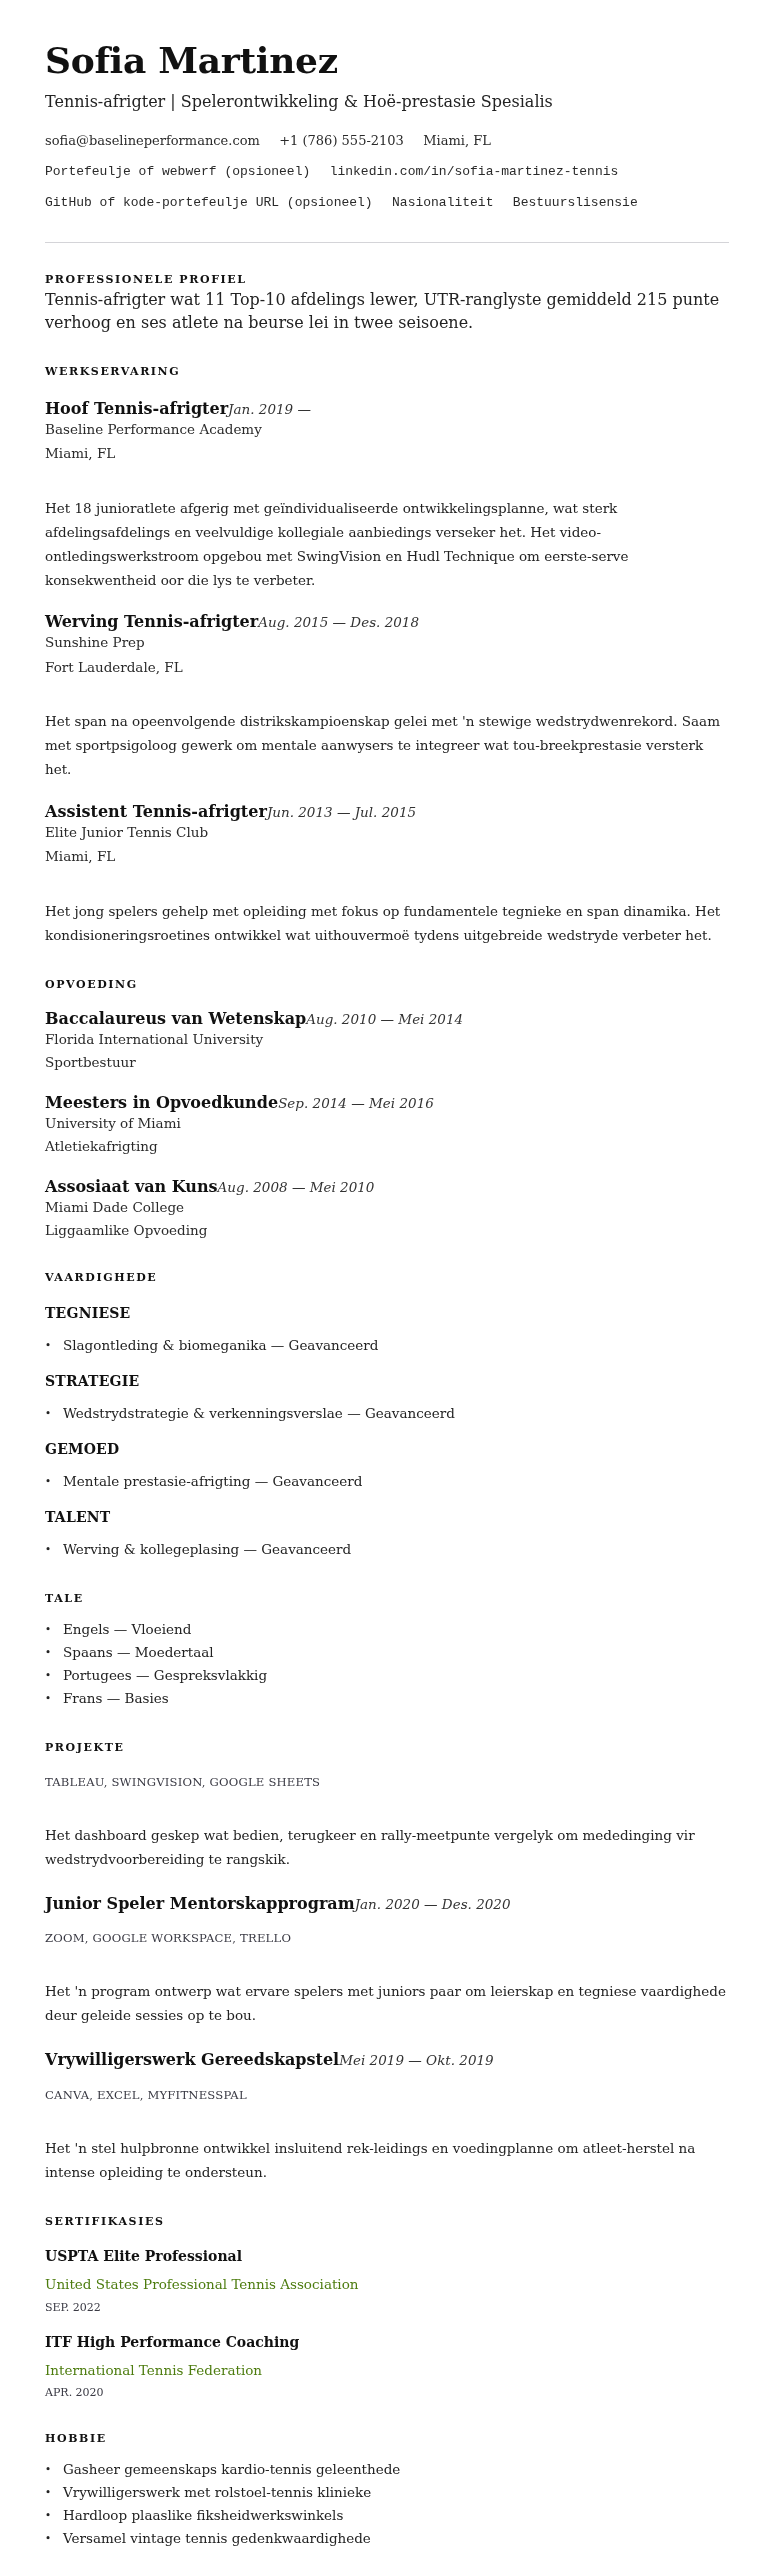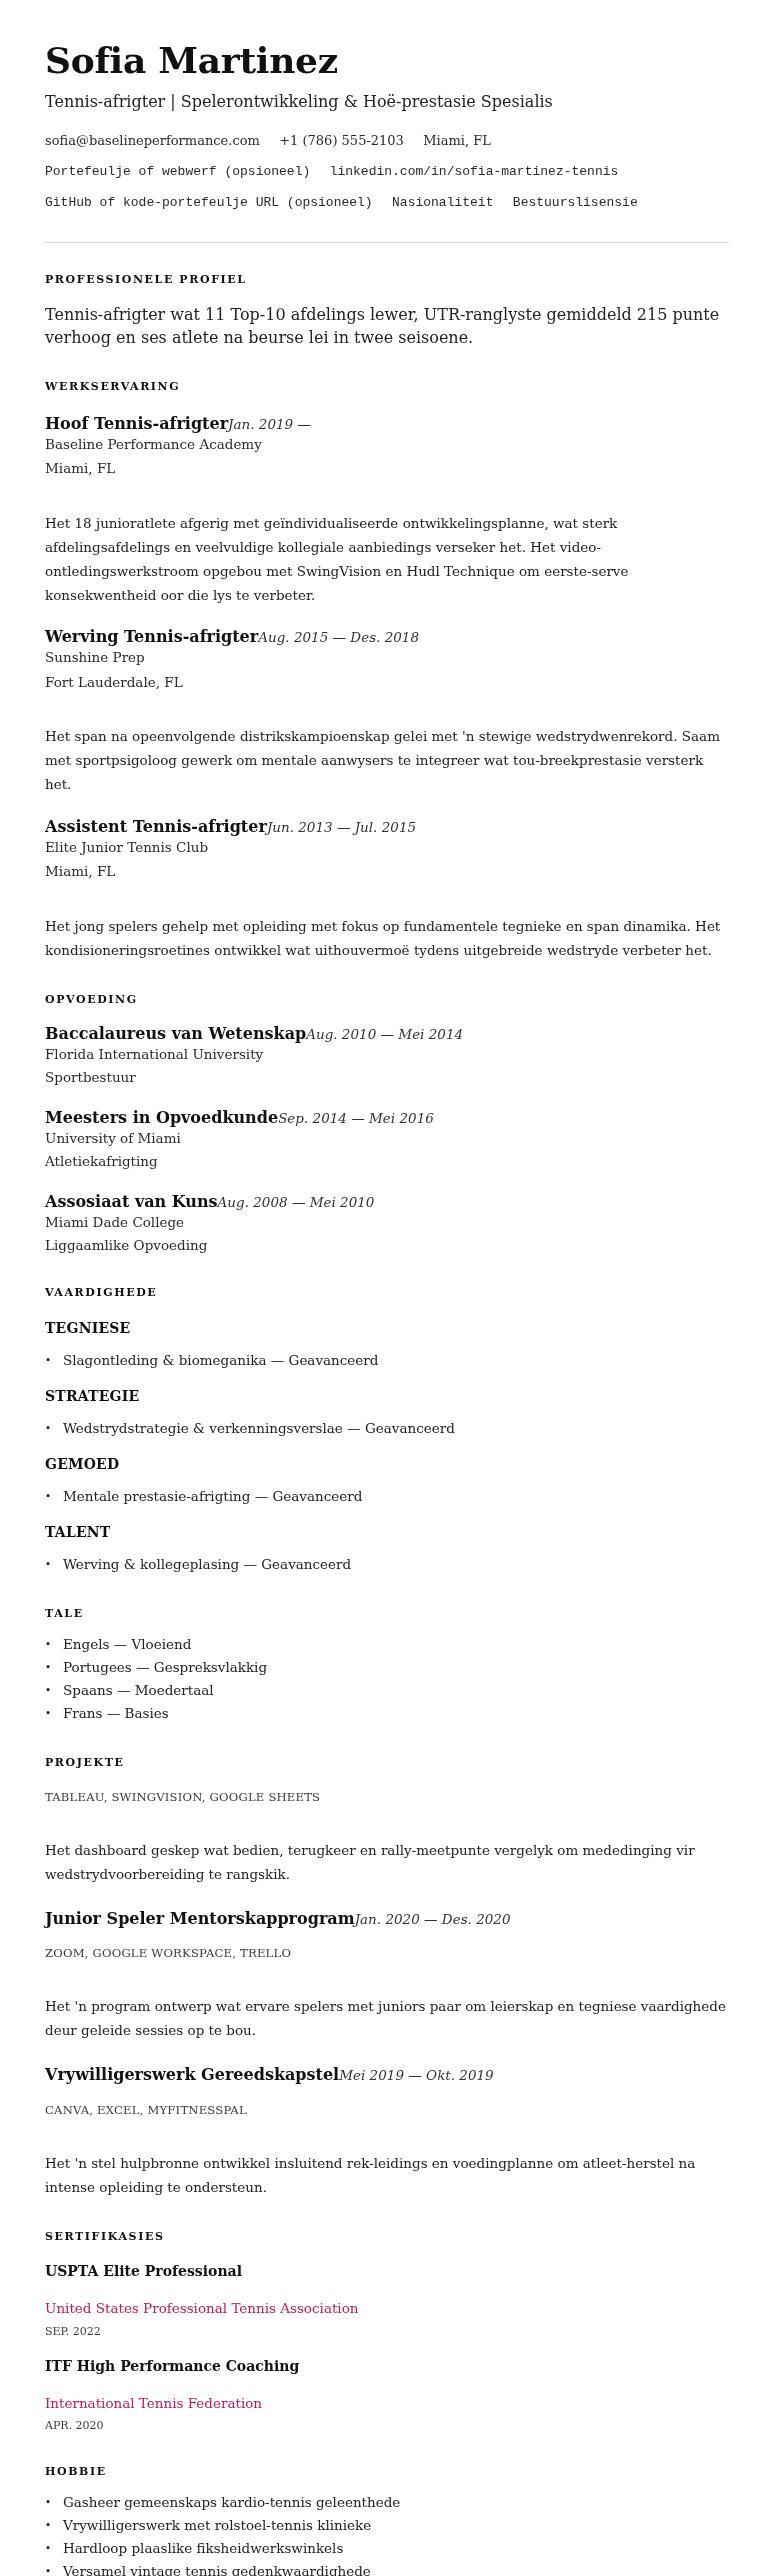--- a/index.html
+++ b/index.html
@@ -15,21 +15,21 @@
   .headline { font-size: 16px; color: #222; margin-top: 7.7px; line-height: 22px; }
   .contact-row { display: flex; gap: 19.4px; font-size: 13px; color: #2a2a2a; line-height: 18px; }
   .contact-row.first { margin-top: 19.4px; }
   .contact-row + .contact-row { margin-top: 13px; font-family: Liberation Mono, monospace; }
   .divider { height: 1.3px; background: #d4d4d8; margin-top: 30px; }
 
   .section-title { font-size: 11px; font-weight: bold; letter-spacing: 1.6px; color: #111; text-transform: uppercase; }
   .section { margin-top: 31px; }
   .section:first-of-type { margin-top: 30px; }
 
-  .profile-text { font-size: 16px; color: #222; line-height: 23px; margin-top: 17px; }
+  .profile-text { font-size: 16px; color: #222; line-height: 23px; margin-top: 2px; }
 
   .entry { margin-top: 19.4px; }
   .entry-head { display: flex; align-items: baseline; }
   .entry-title { font-size: 16px; font-weight: bold; color: #111; line-height: 22px; }
   .entry-date { font-size: 13.5px; color: #333; line-height: 19.4px; white-space: nowrap; font-style: italic; }
   .entry-org { font-size: 13.5px; color: #2a2a2a; line-height: 19.4px; }
   .entry-loc { font-size: 13.5px; color: #2a2a2a; line-height: 19.4px; margin-top: 5.2px; }
   .entry-desc { font-size: 13.5px; color: #222; line-height: 24px; margin-top: 32px; max-width: 684px; }
 
   .edu-entry { margin-top: 19.4px; }
@@ -44,21 +44,21 @@
   ul.bullets li::before { content: "•"; position: absolute; left: 0; top: 0; font-size: 10.3px; color: #222; }
 
   .proj-tech { font-size: 11.6px; color: #3a3a44; line-height: 17px; margin-top: 15.5px; text-transform: uppercase; letter-spacing: 0.2px; }
   .proj-entry { margin-top: 22px; }
   .proj-entry:first-child { margin-top: 19.4px; }
   .proj-desc { font-size: 13.5px; color: #222; line-height: 24px; margin-top: 32px; max-width: 684px; }
 
   .cert { margin-top: 17px; }
   .cert:first-child { margin-top: 19.4px; }
   .cert-title { font-size: 14px; font-weight: bold; color: #111; line-height: 19.4px; }
-  .cert-issuer { font-size: 13.5px; color: #be185d; line-height: 19.4px; margin-top: 18px; }
+  .cert-issuer { font-size: 13.5px; color: #4d7c0f; line-height: 19.4px; margin-top: 9px; }
   .cert-date { font-size: 11px; color: #3a3a44; line-height: 17px; margin-top: 3.9px; text-transform: uppercase; }
 
   a.link { color: inherit; text-decoration: none; }
 </style>
 </head>
 <body>
 
 <div class="page">
 
   <header>
@@ -178,22 +178,22 @@
             <li>Werving &amp; kollegeplasing — Geavanceerd</li>
           </ul>
       </div>
     </div>
   </section>
 
   <section class="section">
     <h2 class="section-title">Tale</h2>
     <ul class="bullets" style="margin-top:13px;">
       <li>Engels — Vloeiend</li>
+      <li>Spaans — Moedertaal</li>
       <li>Portugees — Gespreksvlakkig</li>
-      <li>Spaans — Moedertaal</li>
       <li>Frans — Basies</li>
     </ul>
   </section>
 
   <section class="section">
     <h2 class="section-title">Projekte</h2>
     <div>
       <div class="proj-entry">
         <div class="proj-tech">Tableau, SwingVision, Google Sheets</div>
         <p class="proj-desc">Het dashboard geskep wat bedien, terugkeer en rally-meetpunte vergelyk om mededinging vir wedstrydvoorbereiding te rangskik.</p>

